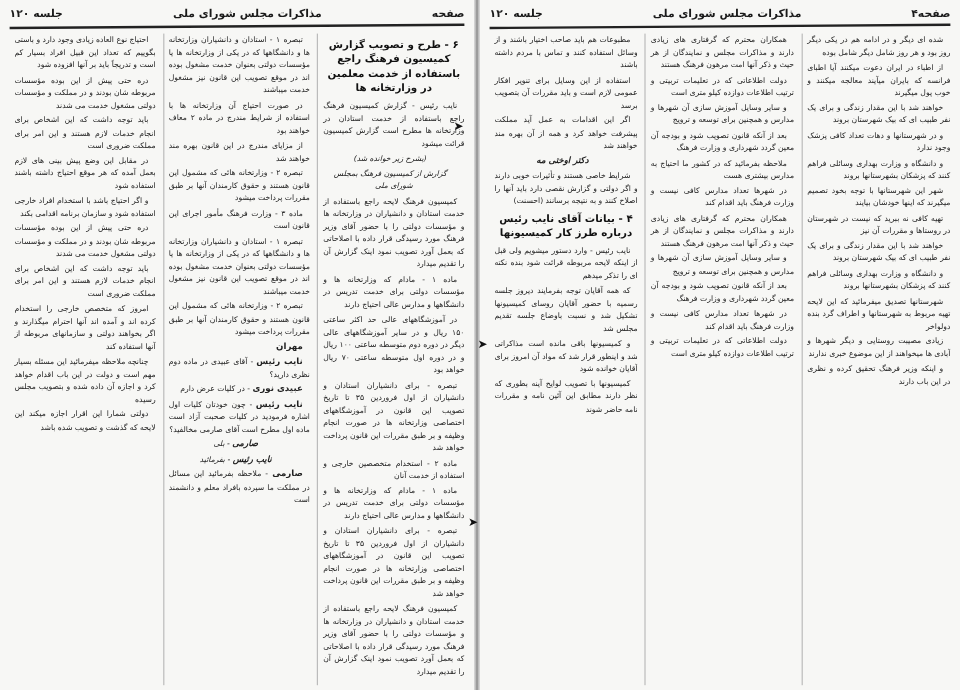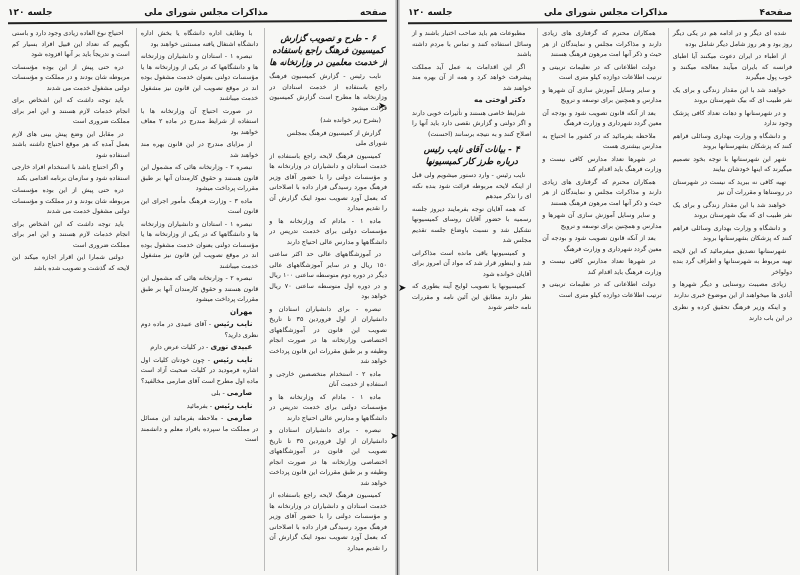--- a/index.html
+++ b/index.html
@@ -31,24 +31,24 @@
     display:flex; flex-direction:row-reverse; gap:6px;
   }
   .col {
     flex:1; direction:rtl; text-align:justify; font-size:6.4px; line-height:10.5px;
     overflow:hidden; border-left:1px solid #bbb; padding-left:4px; color:#222;
   }
   .col:last-child { border-left:none; }
   .col p { margin:0 0 2px 0; text-indent:6px; }
   .col h3 {
     font-size:8.6px; line-height:12px; font-weight:bold; text-align:center;
-    margin:4px 0 3px 0; color:#111;font-style:italic;
+    margin:4px 0 3px 0; color:#111;
   }
   .speaker { font-weight:bold; font-size:7.2px; }
-  .center { text-align:right; }
+  .center { text-align:center;font-style:italic; }
   .pointer {
     position:absolute; font-size:10px; color:#111;
   }
 </style>
 </head>
 <body>
 
 <div class="page left">
   <div class="header">
     <span>صفحه</span>
@@ -67,21 +67,20 @@
       <p>ماده ۱ - مادام که وزارتخانه ها و مؤسسات دولتی برای خدمت تدریس در دانشگاهها و مدارس عالی احتیاج دارند</p>
       <p>در آموزشگاههای عالی حد اکثر ساعتی ۱۵۰ ریال و در سایر آموزشگاههای عالی دیگر در دوره دوم متوسطه ساعتی ۱۰۰ ریال و در دوره اول متوسطه ساعتی ۷۰ ریال خواهد بود</p>
       <p>تبصره - برای دانشیاران استادان و دانشیاران از اول فروردین ۳۵ تا تاریخ تصویب این قانون در آموزشگاههای اختصاصی وزارتخانه ها در صورت انجام وظیفه و بر طبق مقررات این قانون پرداخت خواهد شد</p>
       <p>ماده ۲ - استخدام متخصصین خارجی و استفاده از خدمت آنان</p>
       <p>ماده ۱ - مادام که وزارتخانه ها و مؤسسات دولتی برای خدمت تدریس در دانشگاهها و مدارس عالی احتیاج دارند</p>
       <p>تبصره - برای دانشیاران استادان و دانشیاران از اول فروردین ۳۵ تا تاریخ تصویب این قانون در آموزشگاههای اختصاصی وزارتخانه ها در صورت انجام وظیفه و بر طبق مقررات این قانون پرداخت خواهد شد</p>
       <p>کمیسیون فرهنگ لایحه راجع باستفاده از خدمت استادان و دانشیاران در وزارتخانه ها و مؤسسات دولتی را با حضور آقای وزیر فرهنگ مورد رسیدگی قرار داده با اصلاحاتی که بعمل آورد تصویب نمود اینک گزارش آن را تقدیم میدارد</p>
     </div>
 
     <div class="col">
-      <p>با وظایف اداره دانشگاه یا بخش اداره دانشگاه اشتغال یافته مستثنی خواهند بود</p>
       <p>تبصره ۱ - استادان و دانشیاران وزارتخانه ها و دانشگاهها که در یکی از وزارتخانه ها یا مؤسسات دولتی بعنوان خدمت مشغول بوده اند در موقع تصویب این قانون نیز مشغول خدمت میباشند</p>
       <p>در صورت احتیاج آن وزارتخانه ها با استفاده از شرایط مندرج در ماده ۲ معاف خواهند بود</p>
       <p>از مزایای مندرج در این قانون بهره مند خواهند شد</p>
       <p>تبصره ۲ - وزارتخانه هائی که مشمول این قانون هستند و حقوق کارمندان آنها بر طبق مقررات پرداخت میشود</p>
       <p>ماده ۳ - وزارت فرهنگ مأمور اجرای این قانون است</p>
       <p>تبصره ۱ - استادان و دانشیاران وزارتخانه ها و دانشگاهها که در یکی از وزارتخانه ها یا مؤسسات دولتی بعنوان خدمت مشغول بوده اند در موقع تصویب این قانون نیز مشغول خدمت میباشند</p>
       <p>تبصره ۲ - وزارتخانه هائی که مشمول این قانون هستند و حقوق کارمندان آنها بر طبق مقررات پرداخت میشود</p>
       <p><span class="speaker">مهران</span></p>
       <p><span class="speaker">نایب رئیس</span> - <span>آقای عبیدی در ماده دوم نظری دارید؟</span></p>
       <p><span class="speaker">عبیدی نوری</span> - <span>در کلیات عرض دارم</span></p>
@@ -92,20 +91,22 @@
     </div>
 
     <div class="col">
       <p>احتیاج نوع العاده زیادی وجود دارد و باستی بگوییم که تعداد این قبیل افراد بسیار کم است و تدریجاً باید بر آنها افزوده شود</p>
       <p>دره حتی پیش از این بوده مؤسسات مربوطه شان بودند و در مملکت و مؤسسات دولتی مشغول خدمت می شدند</p>
       <p>باید توجه داشت که این اشخاص برای انجام خدمات لازم هستند و این امر برای مملکت ضروری است</p>
       <p>در مقابل این وضع پیش بینی های لازم بعمل آمده که هر موقع احتیاج داشته باشند استفاده شود</p>
       <p>و اگر احتیاج باشد با استخدام افراد خارجی استفاده شود و سازمان برنامه اقدامی بکند</p>
       <p>دره حتی پیش از این بوده مؤسسات مربوطه شان بودند و در مملکت و مؤسسات دولتی مشغول خدمت می شدند</p>
       <p>باید توجه داشت که این اشخاص برای انجام خدمات لازم هستند و این امر برای مملکت ضروری است</p>
+      <p>امروز که متخصص خارجی را استخدام کرده اند و آمده اند آنها احترام میگذارند و اگر بخواهند دولتی و سازمانهای مربوطه از آنها استفاده کند</p>
+      <p>چنانچه ملاحظه میفرمائید این مسئله بسیار مهم است و دولت در این باب اقدام خواهد کرد و اجازه آن داده شده و بتصویب مجلس رسیده</p>
       <p>دولتی شمارا این اقرار اجازه میکند این لایحه که گذشت و تصویب شده باشد</p>
     </div>
   </div>
 </div>
 
 <div class="spine"></div>
 
 <div class="page right">
   <div class="header">
     <span>صفحه۴</span>
@@ -139,20 +140,21 @@
       <p>در شهرها تعداد مدارس کافی نیست و وزارت فرهنگ باید اقدام کند</p>
       <p>همکاران محترم که گرفتاری های زیادی دارند و مذاکرات مجلس و نمایندگان از هر حیث و ذکر آنها امت مرهون فرهنگ هستند</p>
       <p>و سایر وسایل آموزش سازی آن شهرها و مدارس و همچنین برای توسعه و ترویج</p>
       <p>بعد از آنکه قانون تصویب شود و بودجه آن معین گردد شهرداری و وزارت فرهنگ</p>
       <p>در شهرها تعداد مدارس کافی نیست و وزارت فرهنگ باید اقدام کند</p>
       <p>دولت اطلاعاتی که در تعلیمات تربیتی و ترتیب اطلاعات دوازده کیلو متری است</p>
     </div>
 
     <div class="col">
       <p>مطبوعات هم باید صاحب اختیار باشند و از وسائل استفاده کنند و تماس با مردم داشته باشند</p>
+      <p>استفاده از این وسایل برای تنویر افکار عمومی لازم است و باید مقررات آن بتصویب برسد</p>
       <p>اگر این اقدامات به عمل آید مملکت پیشرفت خواهد کرد و همه از آن بهره مند خواهند شد</p>
       <p class="center"><span class="speaker">دکتر اوختی مه</span></p>
       <p>شرایط خاصی هستند و تأثیرات خوبی دارند و اگر دولتی و گزارش نقصی دارد باید آنها را اصلاح کنند و به نتیجه برسانند (احسنت)</p>
       <h3>۴ - بیانات آقای نایب رئیس درباره طرز کار کمیسیونها</h3>
       <p>نایب رئیس - وارد دستور میشویم ولی قبل از اینکه لایحه مربوطه قرائت شود بنده نکته ای را تذکر میدهم</p>
       <p>که همه آقایان توجه بفرمایند دیروز جلسه رسمیه با حضور آقایان روسای کمیسیونها تشکیل شد و نسبت باوضاع جلسه تقدیم مجلس شد</p>
       <p>و کمیسیونها باقی مانده است مذاکراتی شد و اینطور قرار شد که مواد آن امروز برای آقایان خوانده شود</p>
       <p>کمیسیونها با تصویب لوایح آینه بطوری که نظر دارند مطابق این آئین نامه و مقررات نامه حاضر شوند</p>
     </div>
   </div>

